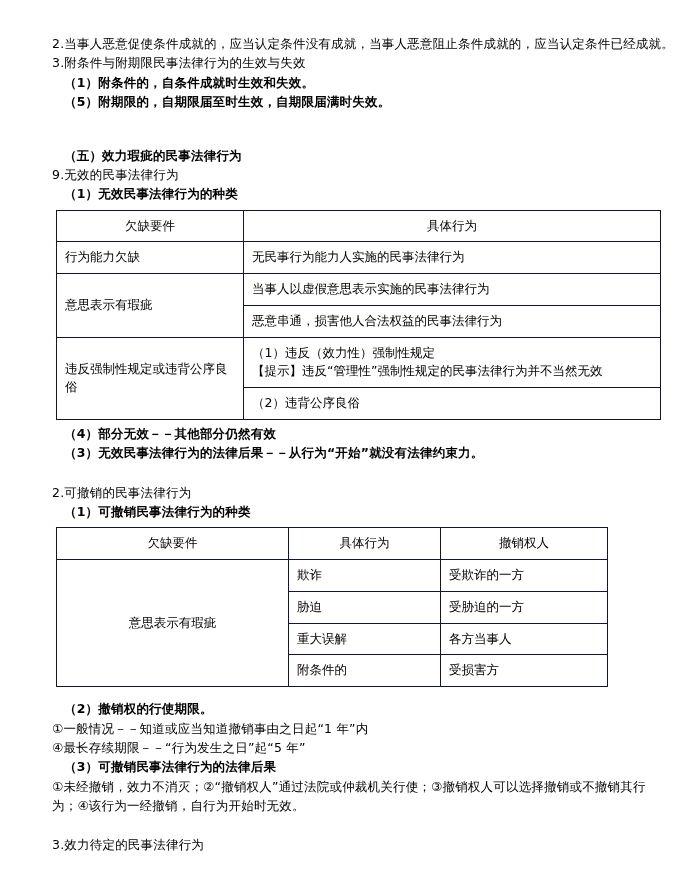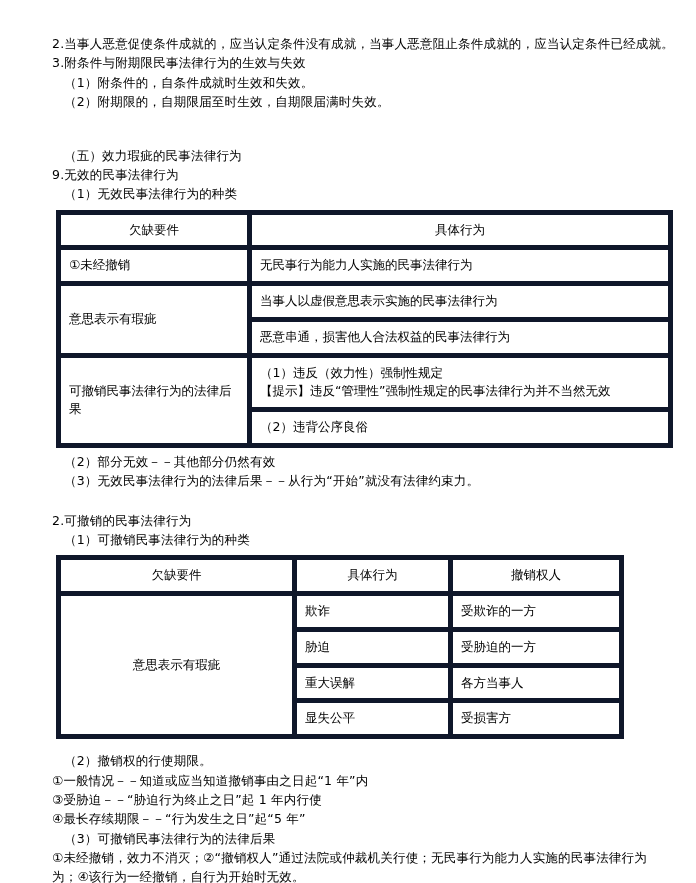--- a/index.html
+++ b/index.html
@@ -22,32 +22,32 @@
     height: 883px;
     box-sizing: border-box;
     padding: 34px 30px 10px 52px;
     border-radius: 30px;
   }
   .line {
     white-space: nowrap;
     letter-spacing: 0.2px;
   }
   .indent1 { padding-left: 0px; }
-  .indent2 { padding-left: 12px; }
+  .indent2 { padding-left: 12px; font-weight: bold; }
   .gap-sm { height: 8px; }
   .gap-md { height: 20px; }
   .gap-lg { height: 26px; }
 
   table.doc-table {
     border-collapse: collapse;
     margin: 6px 0 4px 4px;
     table-layout: fixed;
   }
   table.doc-table td {
-    border: 5px solid #0f172a;
+    border: 1px solid #0f172a;
     padding: 6px 8px;
     font-size: 12.5px;
     vertical-align: middle;
     line-height: 1.5;
   }
   td.center { text-align: center; }
   td.headcell { text-align: center; }
 
   
   .t1 { width: 570px; }
@@ -63,58 +63,58 @@
   .multiline { white-space: normal; }
 </style>
 </head>
 <body>
 
 <div class="page">
 
   <div class="line indent1">2.当事人恶意促使条件成就的，应当认定条件没有成就，当事人恶意阻止条件成就的，应当认定条件已经成就。</div>
   <div class="line indent1">3.附条件与附期限民事法律行为的生效与失效</div>
   <div class="line indent2">（1）附条件的，自条件成就时生效和失效。</div>
-  <div class="line indent2">（2）附期限的，自期限届至时生效，自期限届满时失效。</div>
+  <div class="line indent2">（5）附期限的，自期限届至时生效，自期限届满时失效。</div>
 
   <div class="gap-lg"></div>
   <div class="gap-sm"></div>
 
   <div class="line indent2">（五）效力瑕疵的民事法律行为</div>
   <div class="line indent1">9.无效的民事法律行为</div>
   <div class="line indent2">（1）无效民事法律行为的种类</div>
 
   <table class="doc-table t1">
     <tbody>
       <tr>
         <td class="c1 headcell">欠缺要件</td>
         <td class="c2 headcell">具体行为</td>
       </tr>
       <tr>
-        <td class="c1">①未经撤销</td>
+        <td class="c1">行为能力欠缺</td>
         <td class="c2">无民事行为能力人实施的民事法律行为</td>
       </tr>
       <tr>
         <td class="c1" rowspan="2">意思表示有瑕疵</td>
         <td class="c2">当事人以虚假意思表示实施的民事法律行为</td>
       </tr>
       <tr>
         <td class="c2">恶意串通，损害他人合法权益的民事法律行为</td>
       </tr>
       <tr>
-        <td class="c1" rowspan="2">可撤销民事法律行为的法律后果</td>
+        <td class="c1" rowspan="2">违反强制性规定或违背公序良俗</td>
         <td class="c2 multiline" style="white-space: pre-line;">（1）违反（效力性）强制性规定
 【提示】违反“管理性”强制性规定的民事法律行为并不当然无效</td>
       </tr>
       <tr>
         <td class="c2">（2）违背公序良俗</td>
       </tr>
     </tbody>
   </table>
 
-  <div class="line indent2">（2）部分无效－－其他部分仍然有效</div>
+  <div class="line indent2">（4）部分无效－－其他部分仍然有效</div>
   <div class="line indent2">（3）无效民事法律行为的法律后果－－从行为“开始”就没有法律约束力。</div>
 
   <div class="gap-md"></div>
 
   <div class="line indent1">2.可撤销的民事法律行为</div>
   <div class="line indent2">（1）可撤销民事法律行为的种类</div>
 
   <table class="doc-table t2">
     <tbody>
       <tr>
@@ -129,33 +129,32 @@
       </tr>
       <tr>
         <td class="c2">胁迫</td>
         <td class="c3">受胁迫的一方</td>
       </tr>
       <tr>
         <td class="c2">重大误解</td>
         <td class="c3">各方当事人</td>
       </tr>
       <tr>
-        <td class="c2">显失公平</td>
+        <td class="c2">附条件的</td>
         <td class="c3">受损害方</td>
       </tr>
     </tbody>
   </table>
 
   <div class="gap-sm"></div>
 
   <div class="line indent2">（2）撤销权的行使期限。</div>
   <div class="line indent1">①一般情况－－知道或应当知道撤销事由之日起“1 年”内</div>
-  <div class="line indent1">③受胁迫－－“胁迫行为终止之日”起 1 年内行使</div>
   <div class="line indent1">④最长存续期限－－“行为发生之日”起“5 年”</div>
   <div class="line indent2">（3）可撤销民事法律行为的法律后果</div>
-  <div class="line indent1">①未经撤销，效力不消灭；②“撤销权人”通过法院或仲裁机关行使；无民事行为能力人实施的民事法律行为</div>
+  <div class="line indent1">①未经撤销，效力不消灭；②“撤销权人”通过法院或仲裁机关行使；③撤销权人可以选择撤销或不撤销其行</div>
   <div class="line indent1">为；④该行为一经撤销，自行为开始时无效。</div>
 
   <div class="gap-md"></div>
 
   <div class="line indent1">3.效力待定的民事法律行为</div>
 
 </div>
 
 </body></html>

